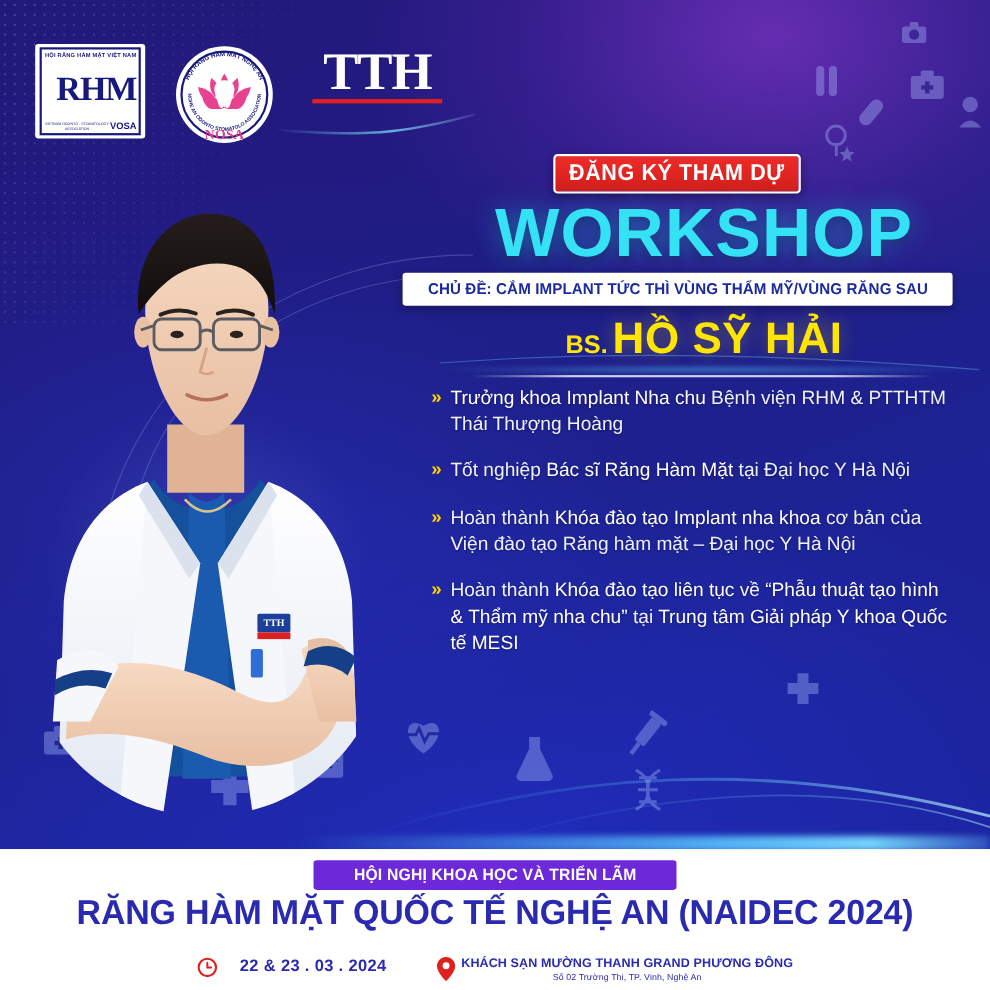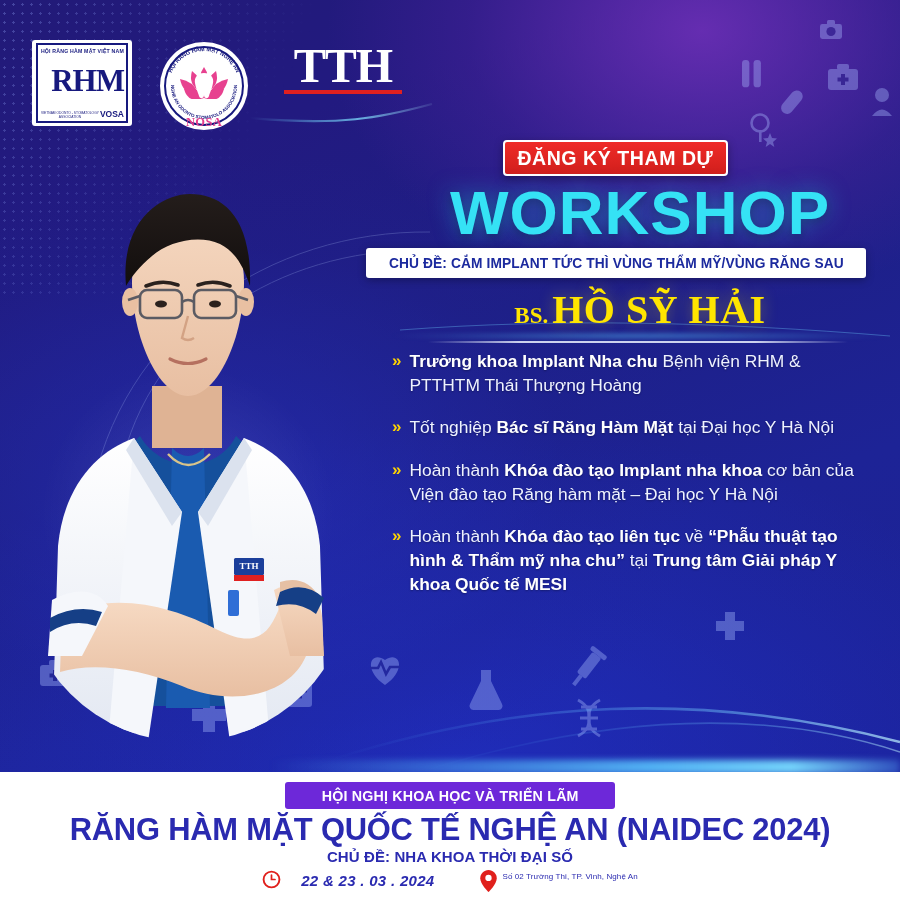--- a/index.html
+++ b/index.html
@@ -106,21 +106,21 @@
 
   .topic-bar {
     position:absolute; left:366px; top:248px; width:500px; height:30px;
     background:#fff; border-radius:3px; display:flex; align-items:center; justify-content:center;
     box-shadow:0 2px 8px rgba(0,0,0,.3);
   }
   .topic-bar span { color:#1c2a9e; font-weight:bold; font-size:14.2px; letter-spacing:.1px;
     white-space:nowrap; transform:scaleX(.97); }
 
   .speaker {
-    position:absolute; left:400px; top:286px; width:480px; text-align:center;font-family:Liberation Serif, serif;
+    position:absolute; left:400px; top:286px; width:480px; text-align:center;
   }
   .speaker .pre { color:#ffe500; font-weight:bold; font-size:23px; vertical-align:baseline; }
   .speaker .nm { color:#ffe500; font-weight:bold; font-size:40px; letter-spacing:.5px;
     text-shadow:0 0 16px rgba(255,220,0,.35); }
 
   .divider {
     position:absolute; left:428px; top:341px; width:420px; height:2px;
     background:linear-gradient(90deg, rgba(255,255,255,0) 0%, rgba(235,240,255,.85) 22%, rgba(235,240,255,.85) 78%, rgba(255,255,255,0) 100%);
   }
   .glow-line {
@@ -133,21 +133,21 @@
   .bullet { display:flex; margin-bottom:19px; }
   .bullet-mark {
     color:#ffd400; font-size:17px; line-height:1.22; margin-right:8px; flex:0 0 auto;
     font-weight:bold; padding-top:1px;
   }
   .bullet-text {
     color:#eef2ff; font-size:17.4px; line-height:1.36; font-weight:400;
     font-family:"Liberation Sans", sans-serif;
     text-shadow:0 1px 2px rgba(0,0,0,.3);
   }
-  .bullet-text b { font-weight:bold; color:#ffffff;text-align:right; }
+  .bullet-text b { font-weight:normal; color:#ffffff;text-align:right; }
 
   
   .footer { position:absolute; left:0; top:772px; width:900px; height:128px; background:#fff; }
   .f-badge {
     position:absolute; left:50%; transform:translateX(-50%); top:10px;
     width:330px; height:27px; background:#6d28d9; border-radius:3px;
     display:flex; align-items:center; justify-content:center;
   }
   .f-badge span { color:#fff; font-weight:bold; font-size:15px; letter-spacing:.2px; transform:scaleX(.95); }
   .f-title {
@@ -156,21 +156,21 @@
     font-family:"Liberation Sans", sans-serif; transform:scaleX(.98);
   }
   .f-sub {
     position:absolute; left:0; top:76px; width:900px; text-align:center;
     color:#2a2ab0; font-weight:bold; font-size:15px; letter-spacing:.1px;
   }
   .f-info {
     position:absolute; left:0; top:98px; width:900px;
     display:flex; align-items:flex-start; justify-content:center; gap:46px;
   }
-  .f-date { display:flex; align-items:flex-end; gap:20px;font-style:italic; }
+  .f-date { display:flex; align-items:flex-start; gap:20px; }
   .f-date .txt { color:#2a2ab0; font-weight:bold; font-size:15px; letter-spacing:.3px; }
   .f-place { display:flex; align-items:flex-start; gap:5px; }
   .f-place .l1 { color:#2a2ab0; font-weight:bold; font-size:11.4px; letter-spacing:.1px; }
   .f-place .l2 { color:#2a2ab0; font-size:8px; text-align:center; margin-top:2px; letter-spacing:.1px; }
   .f-place-col { display:flex; flex-direction:column; }
   .bottom-glow {
     position:absolute; left:0; top:760px; width:900px; height:14px;
     background:linear-gradient(90deg, rgba(40,120,255,0) 0%, rgba(70,170,255,.0) 30%, rgba(90,200,255,.85) 72%, rgba(120,220,255,.95) 88%, rgba(90,180,255,.3) 100%);
     filter:blur(3px);
   }
@@ -478,33 +478,33 @@
       </div>
 
     <div class="bottom-glow"></div>
   </div>
 
   <div class="footer">
     <div class="f-badge">
       <span>HỘI NGHỊ KHOA HỌC VÀ TRIỂN LÃM</span>
     </div>
     <div class="f-title">RĂNG HÀM MẶT QUỐC TẾ NGHỆ AN (NAIDEC 2024)</div>
-    <div class="f-sub">CHỦ ĐỀ: NHA KHOA THỜI ĐẠI SỐ</div>
     <div class="f-info">
       <div class="f-date">
         <svg width="19" height="19" viewBox="0 0 24 24">
           <circle cx="12" cy="12" r="10" fill="none" stroke="#e0201c" stroke-width="2.4"></circle>
           <path d="M12 6.5 V12 H16.4" fill="none" stroke="#e0201c" stroke-width="2.2" stroke-linecap="round"></path>
         </svg>
         <span class="txt">22 &amp; 23 . 03 . 2024</span>
       </div>
       <div class="f-place">
         <svg width="17" height="22" viewBox="0 0 24 32">
           <path d="M12 0 C5.4 0 0 5.4 0 12 c0 9 12 20 12 20 s12 -11 12 -20 C24 5.4 18.6 0 12 0 Z" fill="#e0201c"></path>
           <circle cx="12" cy="11.5" r="4.6" fill="#ffffff"></circle>
         </svg>
         <div class="f-place-col">
+          <span class="l1">KHÁCH SẠN MƯỜNG THANH GRAND PHƯƠNG ĐÔNG</span>
           <span class="l2">Số 02 Trường Thi, TP. Vinh, Nghệ An</span>
         </div>
       </div>
     </div>
   </div>
 </div>
 
 </body></html>

